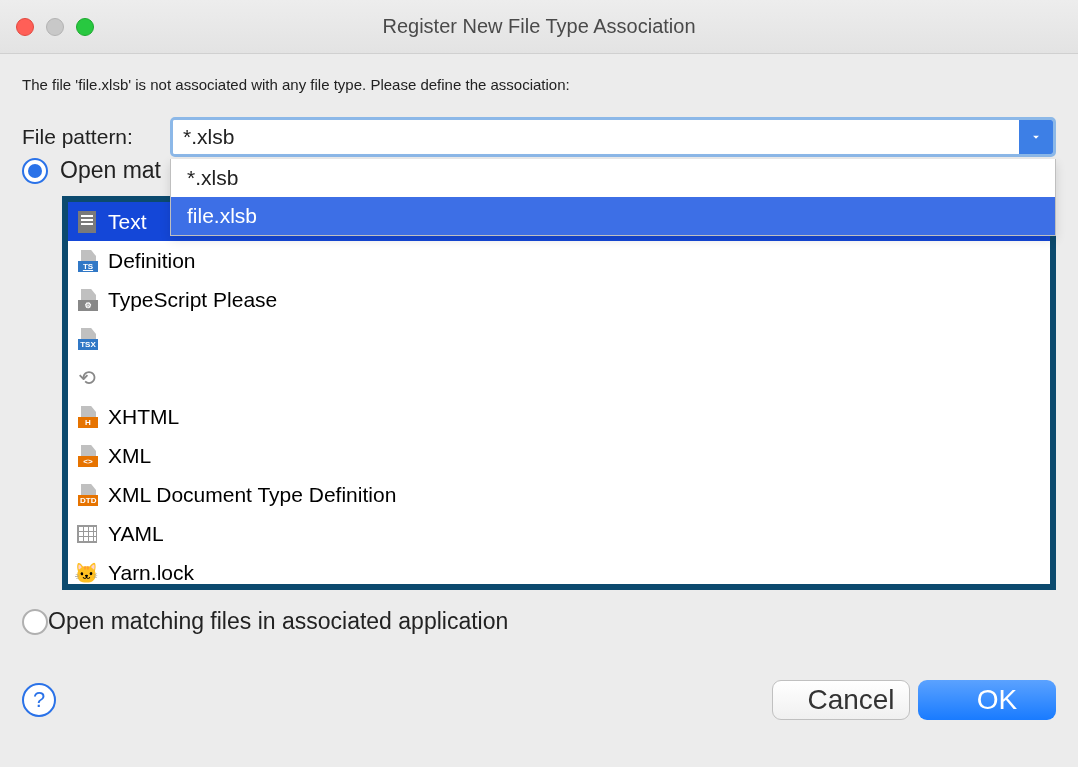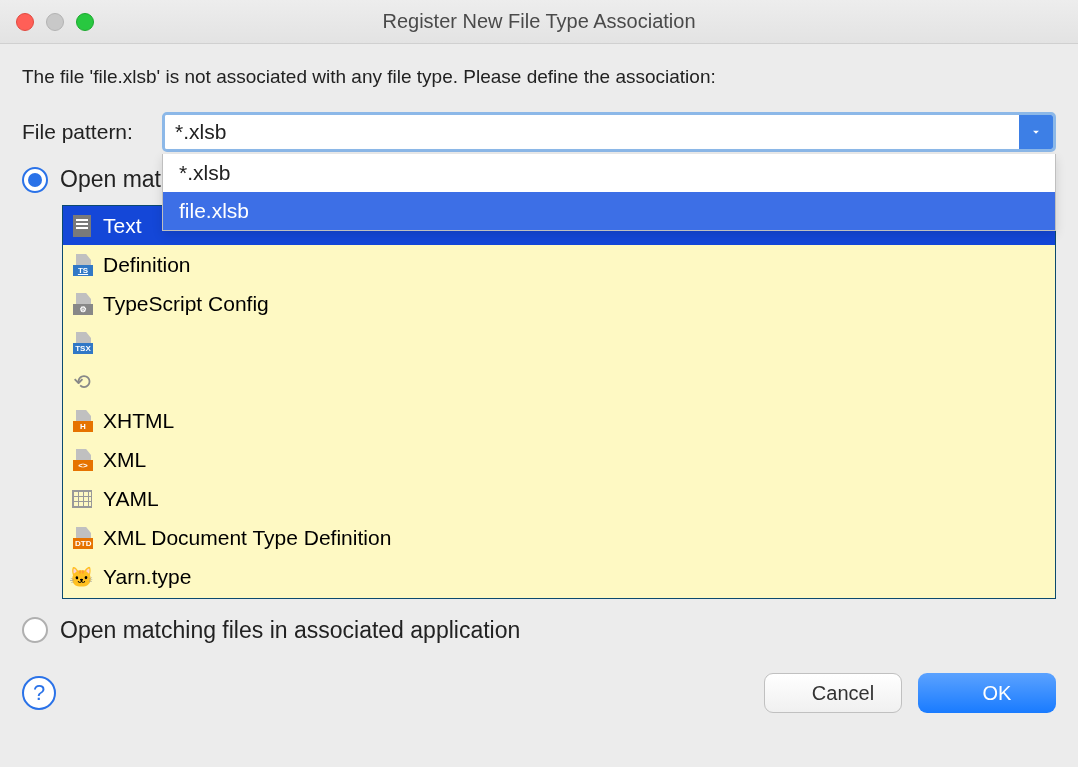--- a/index.html
+++ b/index.html
@@ -9,21 +9,21 @@
     }
     body {
       font-family: -apple-system, "Helvetica Neue", Arial, sans-serif;
       background: #ececec;
       width: 1078px;
       height: 767px;
       overflow: hidden;
       position: relative;
     }
     .titlebar {
-      height: 44px;
+      height: 54px;
       background: linear-gradient(#ededed, #e3e3e3);
       display: flex;
       align-items: center;
       position: relative;
       border-bottom: 1px solid #d0d0d0;
     }
     .traffic-lights {
       display: flex;
       gap: 12px;
       margin-left: 16px;
@@ -42,29 +42,28 @@
       text-align: center;
       font-size: 20px;
       color: #4a4a4a;
       pointer-events: none;
     }
     .content {
       padding: 22px 22px 12px 22px;
       position: relative;
     }
     .message {
-      font-size: 19px;
+      font-size: 15px;
       color: #222;
       margin-bottom: 24px;
     }
     .row-pattern {
       display: flex;
       align-items: center;
-      gap: 4px;
-      margin-bottom: 14px;
+      gap: 12px;
     }
     .label {
       font-size: 21px;
       color: #222;
       min-width: 136px;
     }
     .combo-wrap {
       flex: 1;
       position: relative;
     }
@@ -140,22 +139,22 @@
       height: 14px;
       background: #2a72e8;
       border-radius: 50%;
     }
     .radio-label {
       font-size: 23px;
       color: #222;
     }
     .filetype-list {
       margin: 6px 0 8px 40px;
-      border: 1px solid #0c4a6e;
-      background: #fef9c3;
+      border: 6px solid #0c4a6e;
+      background: #ffffff;
       height: 394px;
       overflow: hidden;
     }
     .ft-item {
       display: flex;
       align-items: center;
       height: 39px;
       padding: 0 8px 0 8px;
       gap: 10px;
       font-size: 21px;
@@ -224,24 +223,24 @@
     .icon-text::after {
       content: "";
       position: absolute;
       top: 4px; left: 3px; right: 3px;
       height: 2px;
       background: #fff;
       box-shadow: 0 4px 0 #fff, 0 8px 0 #fff;
     }
     .radio-row-bottom {
       display: flex;
-      align-items: flex-start;
-      gap: 12px;
+      align-items: flex-end;
+      gap: 0;
       margin-top: 18px;
-      margin-bottom: 17px;
+      margin-bottom: 33px;
     }
     .footer {
       display: flex;
       align-items: center;
       padding: 0 22px 18px 22px;
     }
     .help-btn {
       width: 34px; height: 34px;
       border-radius: 50%;
       border: 2px solid #2a72e8;
@@ -251,24 +250,24 @@
       display: flex;
       align-items: center;
       justify-content: center;
       cursor: pointer;
     }
     .footer-spacer { flex: 1; }
     .btn {
       min-width: 138px;
       height: 40px;
       border-radius: 9px;
-      font-size: 20px;
+      font-size: 28px;
       border: none;
       cursor: pointer;
-      margin-left: 16px;
+      margin-left: 8px;
       padding-left: 20px;
     }
     .btn-cancel {
       background: linear-gradient(#ffffff, #f0f0f0);
       border: 1px solid #c0c0c0;
       color: #333;
     }
     .btn-ok {
       background: linear-gradient(#5ba2ff, #197bff);
       color: #fff;
@@ -326,21 +325,21 @@
           </span>
         </span>
       <span>Definition</span>
     </div>
     <div class="ft-item">
       <span class="ft-icon icon-gear">
           <span class="icon-page">
             <span class="badge" style="background:#888">⚙</span>
           </span>
         </span>
-      <span>TypeScript Config</span>
+      <span>TypeScript Please</span>
     </div>
     <div class="ft-item">
       <span class="ft-icon">
           <span class="icon-page">
             <span class="badge badge-tsx">TSX</span>
           </span>
         </span>
     </div>
     <div class="ft-item">
       <span class="ft-icon icon-vel">⟲</span>
@@ -356,35 +355,35 @@
     <div class="ft-item">
       <span class="ft-icon">
           <span class="icon-page">
             <span class="badge badge-xml">&lt;&gt;</span>
           </span>
         </span>
       <span>XML</span>
     </div>
     <div class="ft-item">
       <span class="ft-icon">
+          <span class="icon-page">
+            <span class="badge badge-dtd">DTD</span>
+          </span>
+        </span>
+      <span>XML Document Type Definition</span>
+    </div>
+    <div class="ft-item">
+      <span class="ft-icon">
           <span class="icon-grid"></span>
         </span>
       <span>YAML</span>
     </div>
     <div class="ft-item">
-      <span class="ft-icon">
-          <span class="icon-page">
-            <span class="badge badge-dtd">DTD</span>
-          </span>
-        </span>
-      <span>XML Document Type Definition</span>
-    </div>
-    <div class="ft-item">
       <span class="ft-icon icon-yarn">🐱</span>
-      <span>Yarn.type</span>
+      <span>Yarn.lock</span>
     </div>
   </div>
 
   <div class="radio-row-bottom">
     <div class="radio"></div>
     <div class="radio-label">Open matching files in associated application</div>
   </div>
 </div>
 
 <div class="footer">

